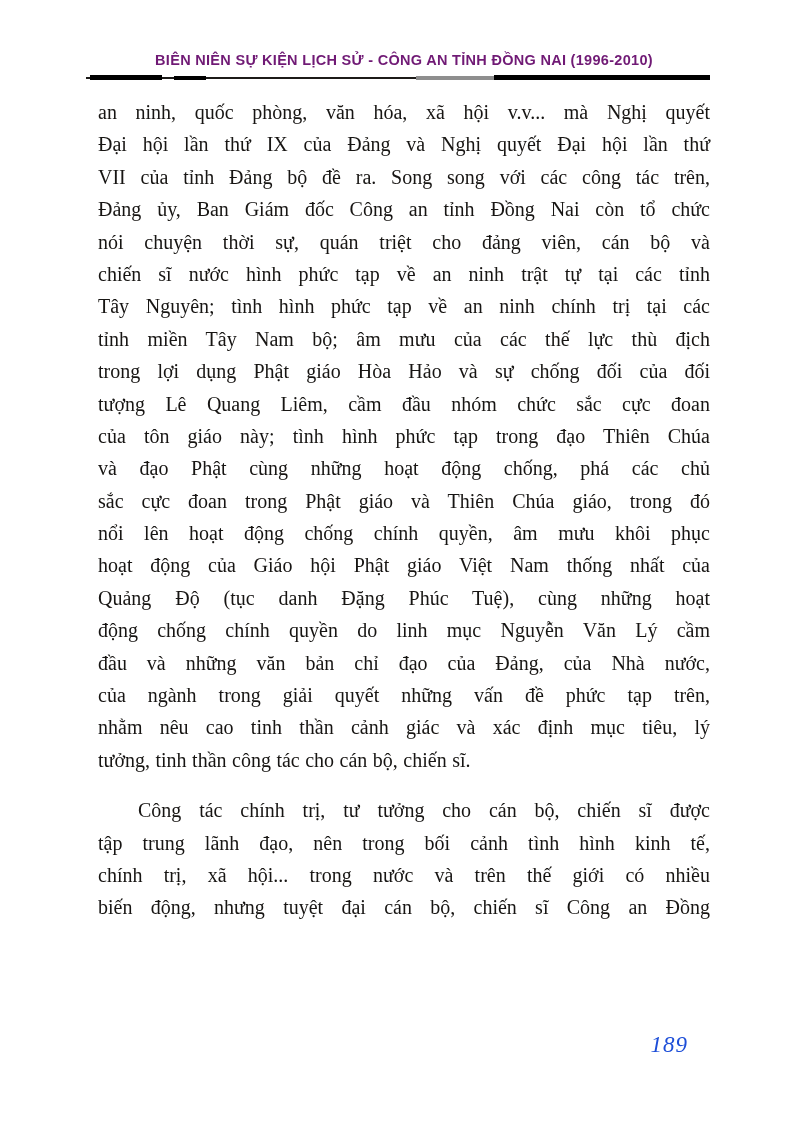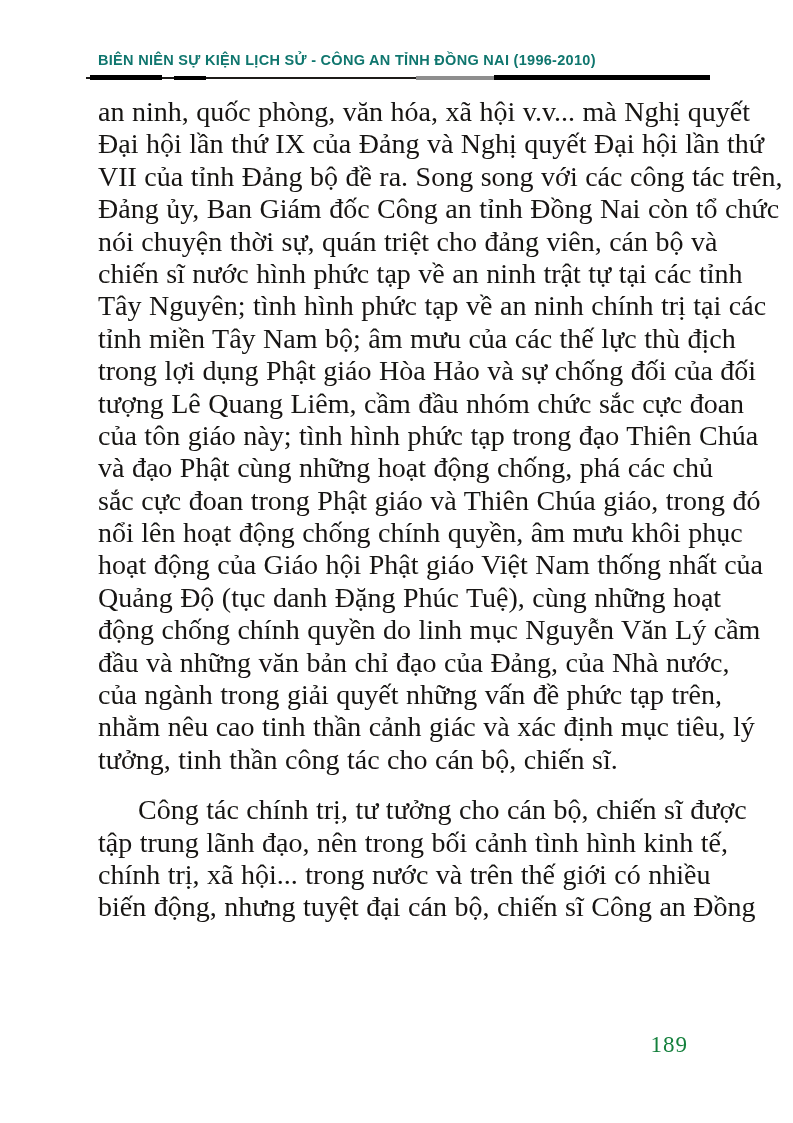--- a/index.html
+++ b/index.html
@@ -20,27 +20,27 @@
     background: var(--bg);
     color: var(--text);
     font-family: "Liberation Serif", "DejaVu Serif", serif;
     overflow: hidden;
   }
   .running-header {
     position: absolute;
     left: 98px;
     top: 52px;
     width: 612px;
-    text-align: left;
+    text-align: center;
     font-family: "Liberation Sans", "DejaVu Sans", sans-serif;
     font-weight: 700;
     font-size: 14.5px;
     letter-spacing: 0.3px;
     white-space: nowrap;
-    color: #0f766e;
+    color: #701a75;
   }
   .header-rule {
     position: absolute;
     left: 86px;
     top: 77px;
     width: 624px;
     height: 2px;
     background: var(--rule);
   }
   .header-rule .seg {
@@ -51,21 +51,21 @@
   }
   .header-rule .seg.a { left: 4px;   width: 72px; }
   .header-rule .seg.b { left: 88px;  width: 32px; height: 4px; top: -1px; }
   .header-rule .seg.gray { left: 330px; width: 80px; height: 4px; top: -1px; background: var(--rule-gray); }
   .header-rule .seg.c { left: 408px; width: 216px; }
   .body-text {
     position: absolute;
     left: 98px;
     top: 96px;
     width: 612px;
-    font-size: 28px;
+    font-size: 20px;
   }
   .paragraph { margin: 0; }
   .paragraph + .paragraph { margin-top: 18px; }
   .line {
     height: 32.4px;
     line-height: 32.4px;
     white-space: nowrap;
     text-align: justify;
     text-align-last: justify;
     word-spacing: 0.5px;
@@ -79,21 +79,22 @@
   .page-number {
     position: absolute;
     left: 98px;
     top: 1032px;
     width: 612px;
     box-sizing: border-box;
     padding-right: 22px;
     text-align: right;
     font-size: 23px;
     letter-spacing: 1px;
-    color: #15803d;
+    color: #1d4ed8;
+    font-style: italic;
   }
 </style>
 </head>
 <body>
 
 <div class="page">
 
   <div class="running-header">BIÊN NIÊN SỰ KIỆN LỊCH SỬ - CÔNG AN TỈNH ĐỒNG NAI (1996-2010)</div>
 
   <div class="header-rule">

